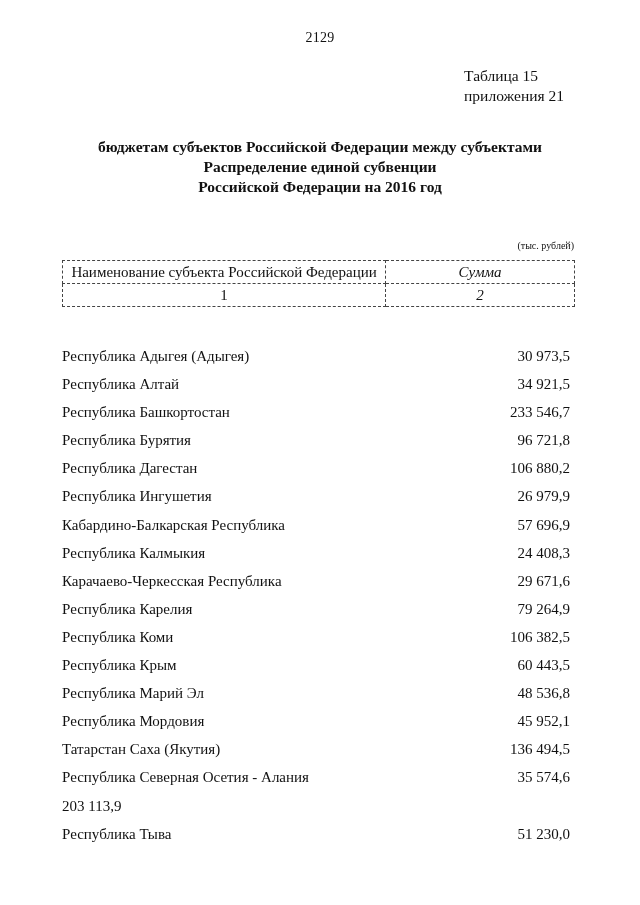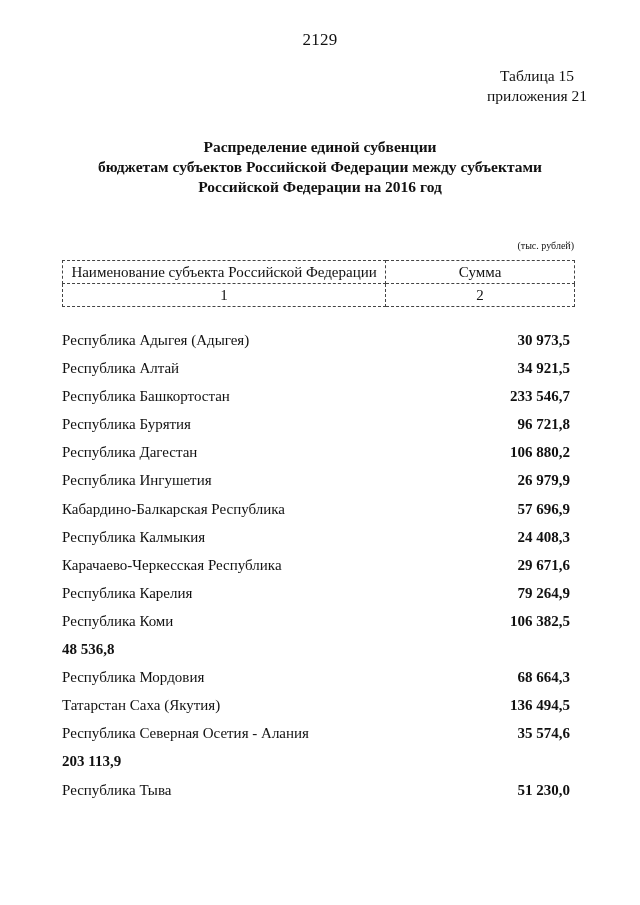--- a/index.html
+++ b/index.html
@@ -14,28 +14,28 @@
       overflow: hidden;
       font-family: "Liberation Serif", "DejaVu Serif", serif;
       color: #111111;
     }
     .page-number {
       position: absolute;
       top: 30px;
       left: 0;
       width: 640px;
       text-align: center;
-      font-size: 17px;
+      font-size: 14px;
       letter-spacing: 0.2px;
     }
     .table-ref {
       position: absolute;
       top: 66px;
-      right: 53px;
-      text-align: center;
+      right: 76px;
+      text-align: left;
       font-size: 15.5px;
       line-height: 20px;
     }
     .doc-title {
       position: absolute;
       top: 137px;
       left: 0;
       width: 640px;
       text-align: center;
       font-weight: bold;
@@ -57,50 +57,50 @@
       font-size: 15px;
     }
     .header-table td {
       border: 1px dashed #444;
       text-align: center;
       padding: 0;
       height: 22px;
       line-height: 21px;
     }
     .header-table td.col-name { width: 324px; }
-    .header-table td.col-sum { width: 189px; }
+    .header-table td.col-sum { width: 189px; font-style: italic; }
     .rows {
       position: absolute;
-      top: 326px;
+      top: 342px;
       left: 62px;
       width: 508px;
     }
     .row {
       display: flex;
       justify-content: space-between;
       height: 28.1px;
       line-height: 28px;
       font-size: 15px;
     }
     .row .name { white-space: nowrap; }
-    .row .value { white-space: nowrap; text-align: right; font-weight: bold; }
+    .row .value { white-space: nowrap; text-align: right; }
   </style>
 </head>
 <body>
 
 <div class="page-number">2129</div>
 
 <div class="table-ref">
   <div>Таблица 15</div>
   <div>приложения 21</div>
 </div>
 
 <div class="doc-title">
+  <div>бюджетам субъектов Российской Федерации между субъектами</div>
   <div>Распределение единой субвенции</div>
-  <div>бюджетам субъектов Российской Федерации между субъектами</div>
   <div>Российской Федерации на 2016 год</div>
 </div>
 
 <div class="units">(тыс. рублей)</div>
 
 <table class="header-table">
   <tbody>
       <tr>
     <td class="col-name">Наименование субъекта Российской Федерации</td>
     <td class="col-sum">Сумма</td>
@@ -151,25 +151,30 @@
     </div>
   <div class="row">
       <span class="name">Республика Карелия</span>
       <span class="value">79 264,9</span>
     </div>
   <div class="row">
       <span class="name">Республика Коми</span>
       <span class="value">106 382,5</span>
     </div>
   <div class="row">
+      <span class="name">Республика Крым</span>
+      <span class="value">60 443,5</span>
+    </div>
+  <div class="row">
+      <span class="name">Республика Марий Эл</span>
       <span class="value">48 536,8</span>
     </div>
   <div class="row">
       <span class="name">Республика Мордовия</span>
-      <span class="value">68 664,3</span>
+      <span class="value">45 952,1</span>
     </div>
   <div class="row">
       <span class="name">Татарстан Саха (Якутия)</span>
       <span class="value">136 494,5</span>
     </div>
   <div class="row">
       <span class="name">Республика Северная Осетия - Алания</span>
       <span class="value">35 574,6</span>
     </div>
   <div class="row">

